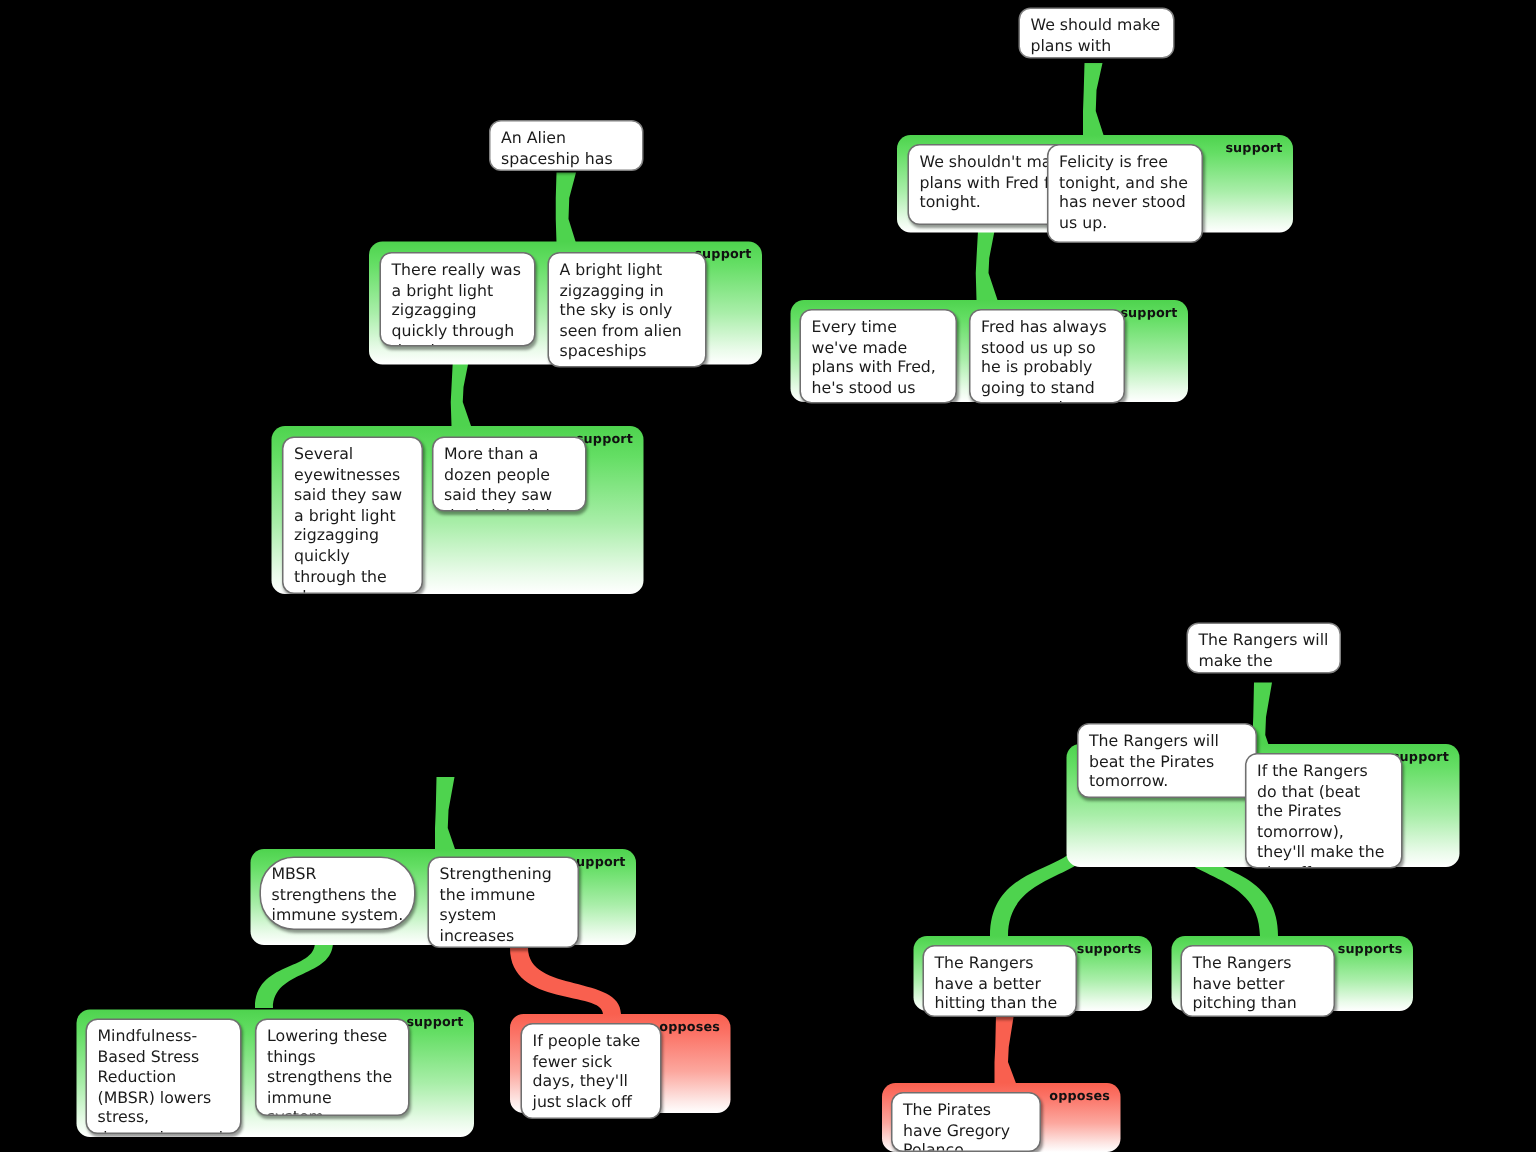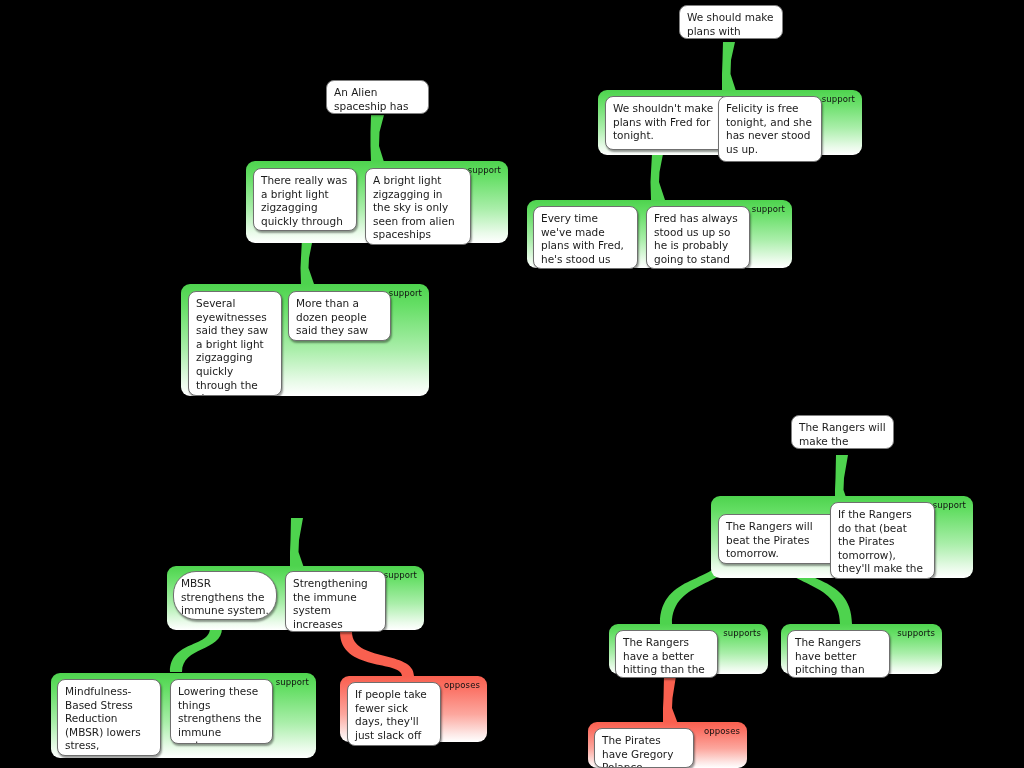--- a/index.html
+++ b/index.html
@@ -16,21 +16,21 @@
     position:absolute;z-index:2;border-radius:9px;box-sizing:border-box;
   }
   .cluster.support{
     background:linear-gradient(to bottom,#4ed34e 0%,#64de64 18%,#a9eea9 58%,#eafbea 88%,#ffffff 100%);
   }
   .cluster.oppose{
     background:linear-gradient(to bottom,#f9604f 0%,#fb7164 18%,#fca79e 58%,#fde8e6 88%,#ffffff 100%);
   }
   .cluster-label{
     position:absolute;top:4px;right:7px;font-size:8.5px;line-height:10px;
-    color:#111;letter-spacing:.1px;white-space:nowrap;
+    color:#111;letter-spacing:.1px;white-space:nowrap;font-weight:bold;
   }
 
   
   .card{
     position:absolute;z-index:3;box-sizing:border-box;
     background:#fff;border:1px solid #6f6f6f;border-radius:8px;
     padding:5px 7px 4px 7px;
     font-size:10.5px;line-height:13.6px;color:#1b1b1b;
     box-shadow:1px 2px 2px rgba(0,0,0,.40);
     overflow:hidden;
@@ -99,21 +99,21 @@
   <div class="card root" style="left:679px;top:5px;width:104px;height:34px;">
     <span>We should make plans with Felicity.</span>
   </div>
 
   <div class="cluster support" style="left:598px;top:90px;width:264px;height:65px;">
     <span class="cluster-label">support</span>
   </div>
   <div class="card" style="left:605px;top:96px;width:127px;height:54px;">
     <span>We shouldn't make plans with Fred for tonight.</span>
   </div>
-  <div class="card" style="left:718px;top:96px;width:104px;height:66px;">
+  <div class="card" style="left:698px;top:96px;width:104px;height:66px;">
     <span>Felicity is free tonight, and she has never stood us up.</span>
   </div>
 
   <div class="cluster support" style="left:527px;top:200px;width:265px;height:68px;">
     <span class="cluster-label">support</span>
   </div>
   <div class="card" style="left:533px;top:206px;width:105px;height:63px;">
     <span>Every time we've made plans with Fred, he's stood us up.</span>
   </div>
   <div class="card" style="left:646px;top:206px;width:104px;height:63px;">
@@ -148,21 +148,21 @@
     <span>If people take fewer sick days, they'll just slack off more.</span>
   </div>
 
   <div class="card root" style="left:791px;top:415px;width:103px;height:34px;">
     <span>The Rangers will make the playoffs.</span>
   </div>
 
   <div class="cluster support" style="left:711px;top:496px;width:262px;height:82px;">
     <span class="cluster-label">support</span>
   </div>
-  <div class="card" style="left:718px;top:514px;width:120px;height:50px;">
+  <div class="card" style="left:718px;top:482px;width:120px;height:50px;">
     <span>The Rangers will beat the Pirates tomorrow.</span>
   </div>
   <div class="card" style="left:830px;top:502px;width:105px;height:77px;">
     <span>If the Rangers do that (beat the Pirates tomorrow), they'll make the playoffs.</span>
   </div>
 
   <div class="cluster support" style="left:609px;top:624px;width:159px;height:50px;">
     <span class="cluster-label">supports</span>
   </div>
   <div class="card" style="left:615px;top:630px;width:103px;height:48px;">

